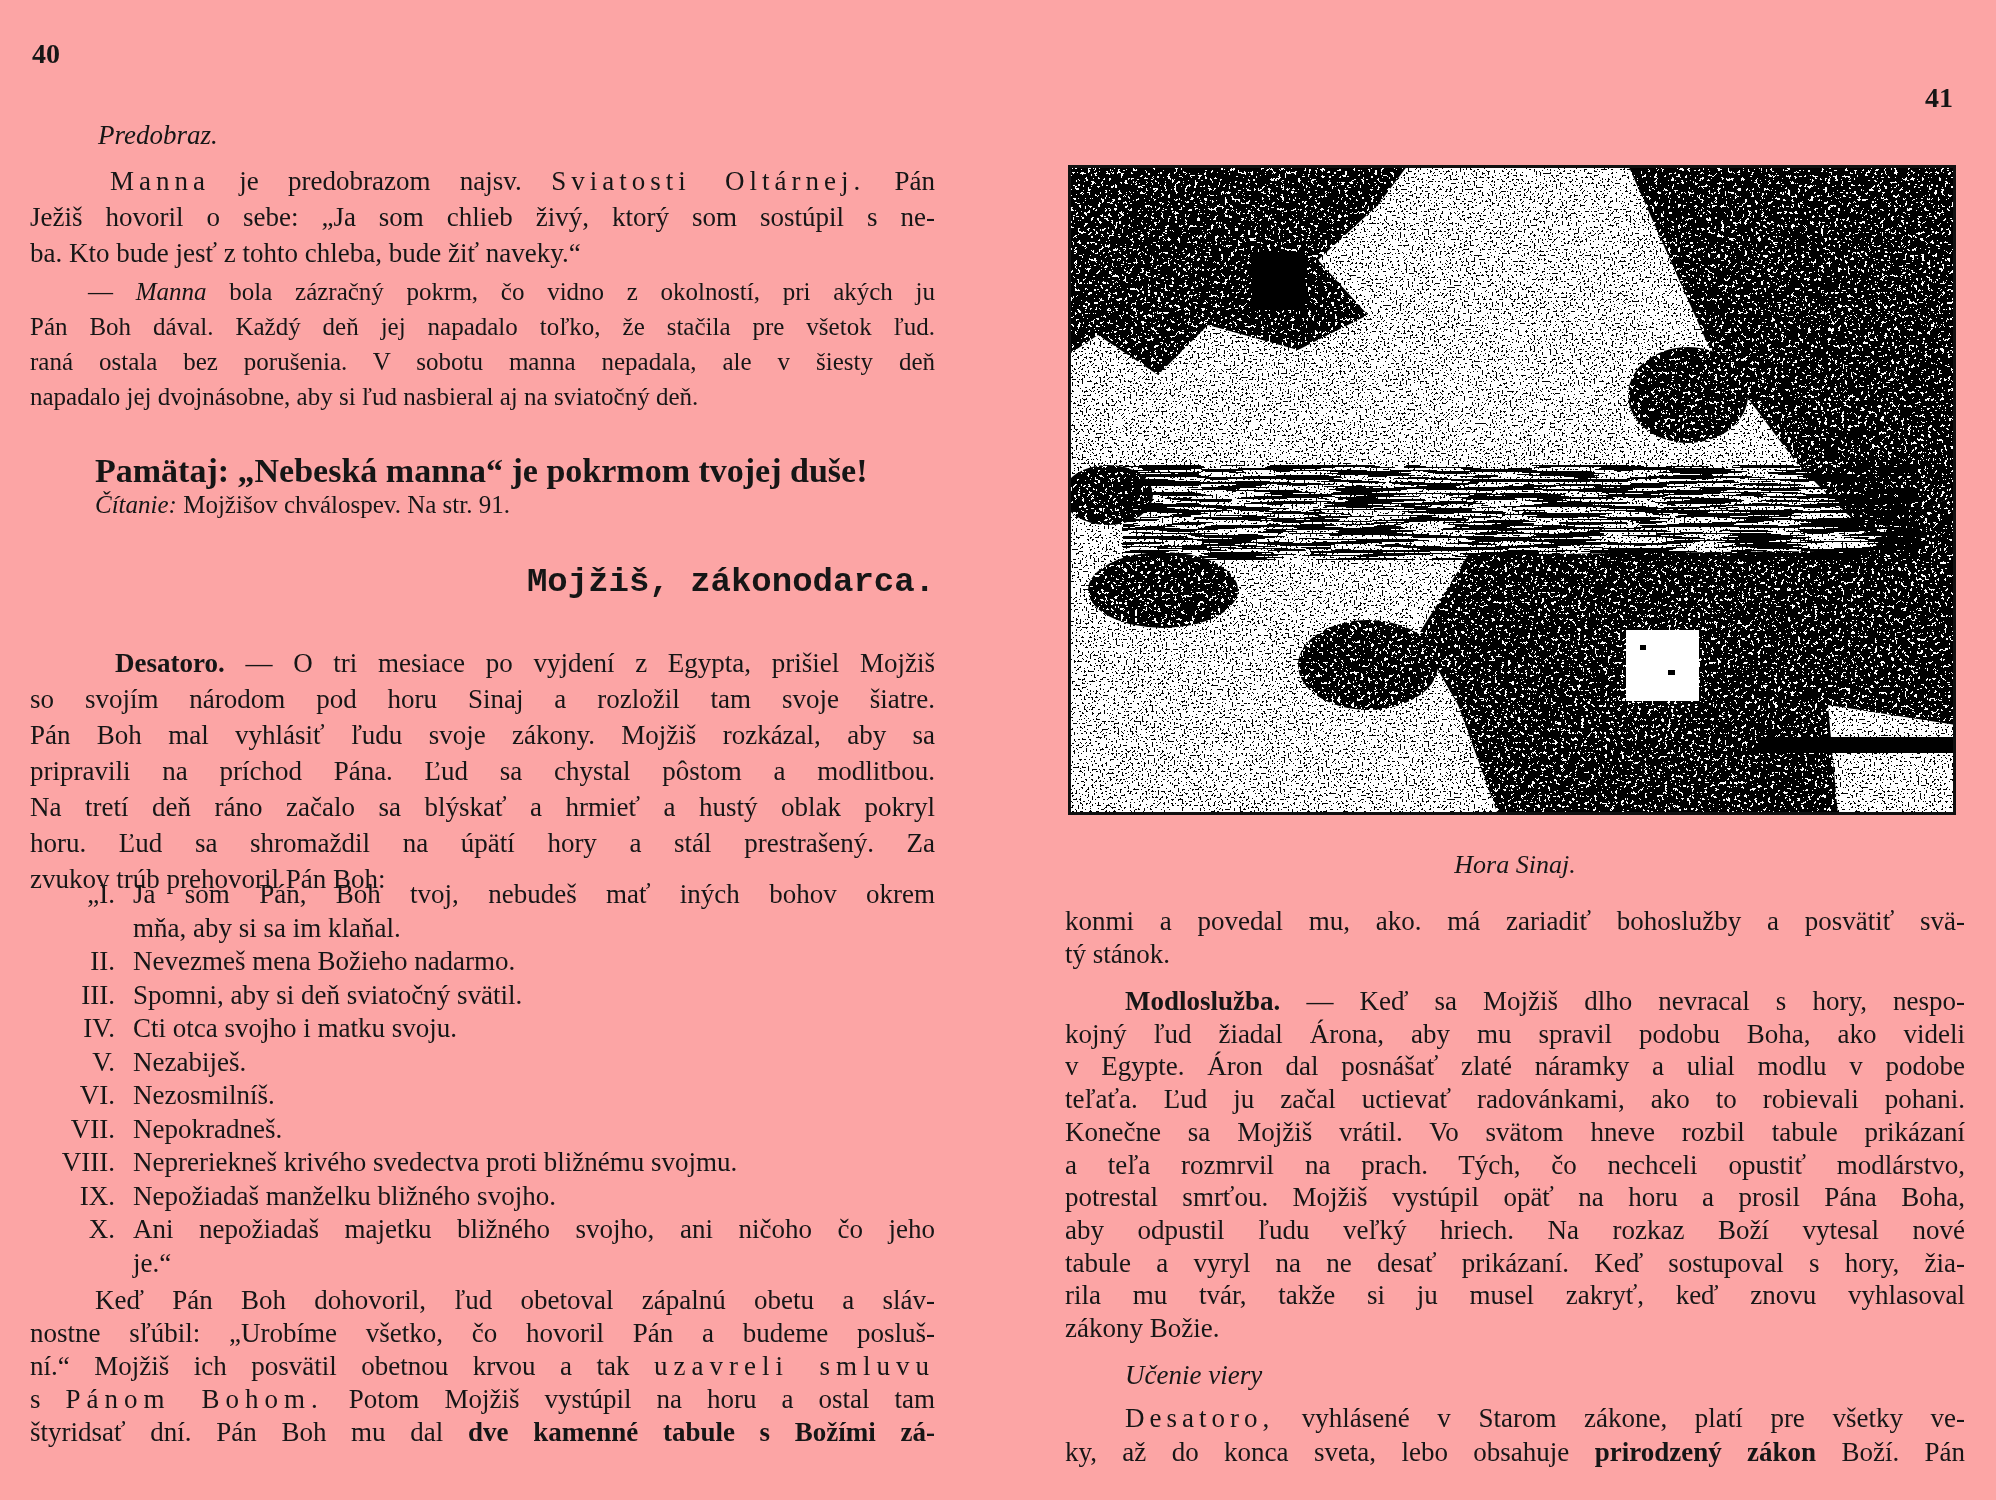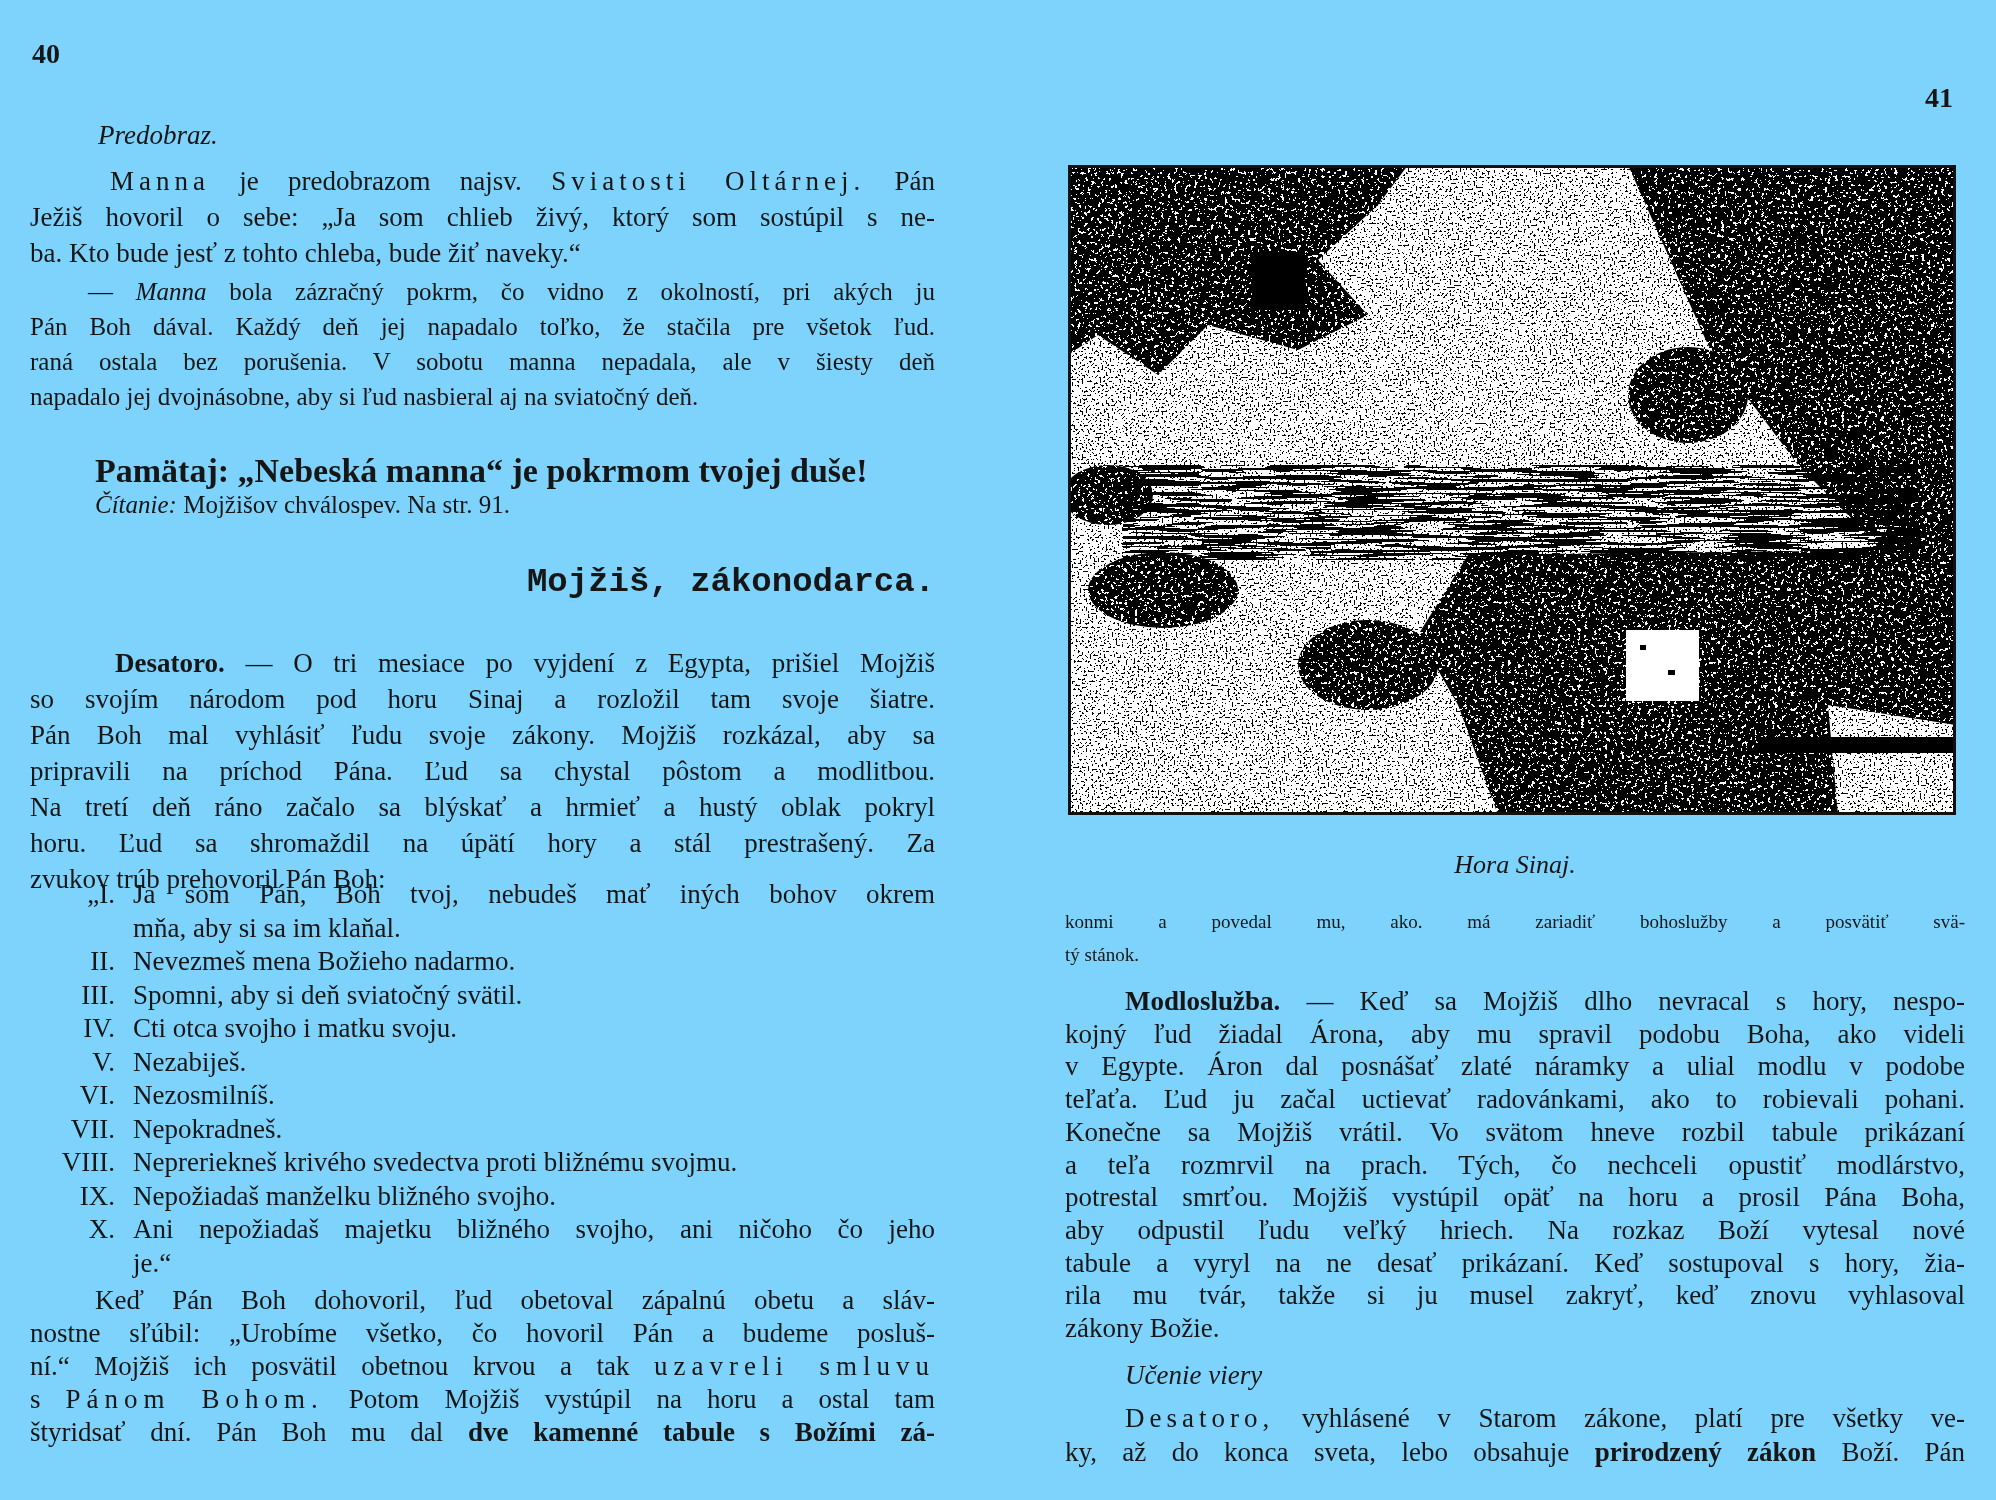--- a/index.html
+++ b/index.html
@@ -1,19 +1,19 @@
 <!DOCTYPE html>
 <html><head>
 <meta charset="utf-8">
 <style>
   html,body{margin:0;padding:0;background:#e8e8e4;}
   #page{
     position:relative;
     width:1996px;height:1500px;
-    background:#7dd3fc;
+    background:#fca5a5;
     font-family:"Liberation Serif","DejaVu Serif",serif;
     color:#161616;
     overflow:hidden;
   }
   .abs{position:absolute;}
   .ln{white-space:normal;}
   
   .j{text-align:justify;text-align-last:justify;}
   .b{font-weight:bold;}
   .i{font-style:italic;}
@@ -37,21 +37,21 @@
   .li{display:flex;}
   .li .num{width:85px;text-align:right;flex:0 0 85px;}
   .li .txt{flex:1;padding-left:18px;}
   .li .txt.j{text-align:justify;text-align-last:justify;font-family:Liberation Serif, serif;}
   #p-left-p4{left:30px;top:1284px;width:905px;font-size:27px;line-height:33px;}
   #p-left-p4 .first{padding-left:65px;}
 
   
   #photo{left:1068px;top:165px;}
   #caption{left:1065px;top:850px;width:900px;text-align:center;font-size:26px;}
-  #p-right-p1{left:1065px;top:905px;width:900px;font-size:19px;line-height:33px;}
+  #p-right-p1{left:1065px;top:905px;width:900px;font-size:27px;line-height:33px;}
   #p-right-p2{left:1065px;top:985px;width:900px;font-size:27px;line-height:32.7px;}
   #p-right-p2 .first{padding-left:60px;}
   #subheading{left:1125px;top:1360px;font-size:27px;}
   #p-right-p3{left:1065px;top:1402px;width:900px;font-size:27px;line-height:33.5px;}
   #p-right-p3 .first{padding-left:60px;}
 </style>
 </head>
 <body>
 
 <div id="page">

